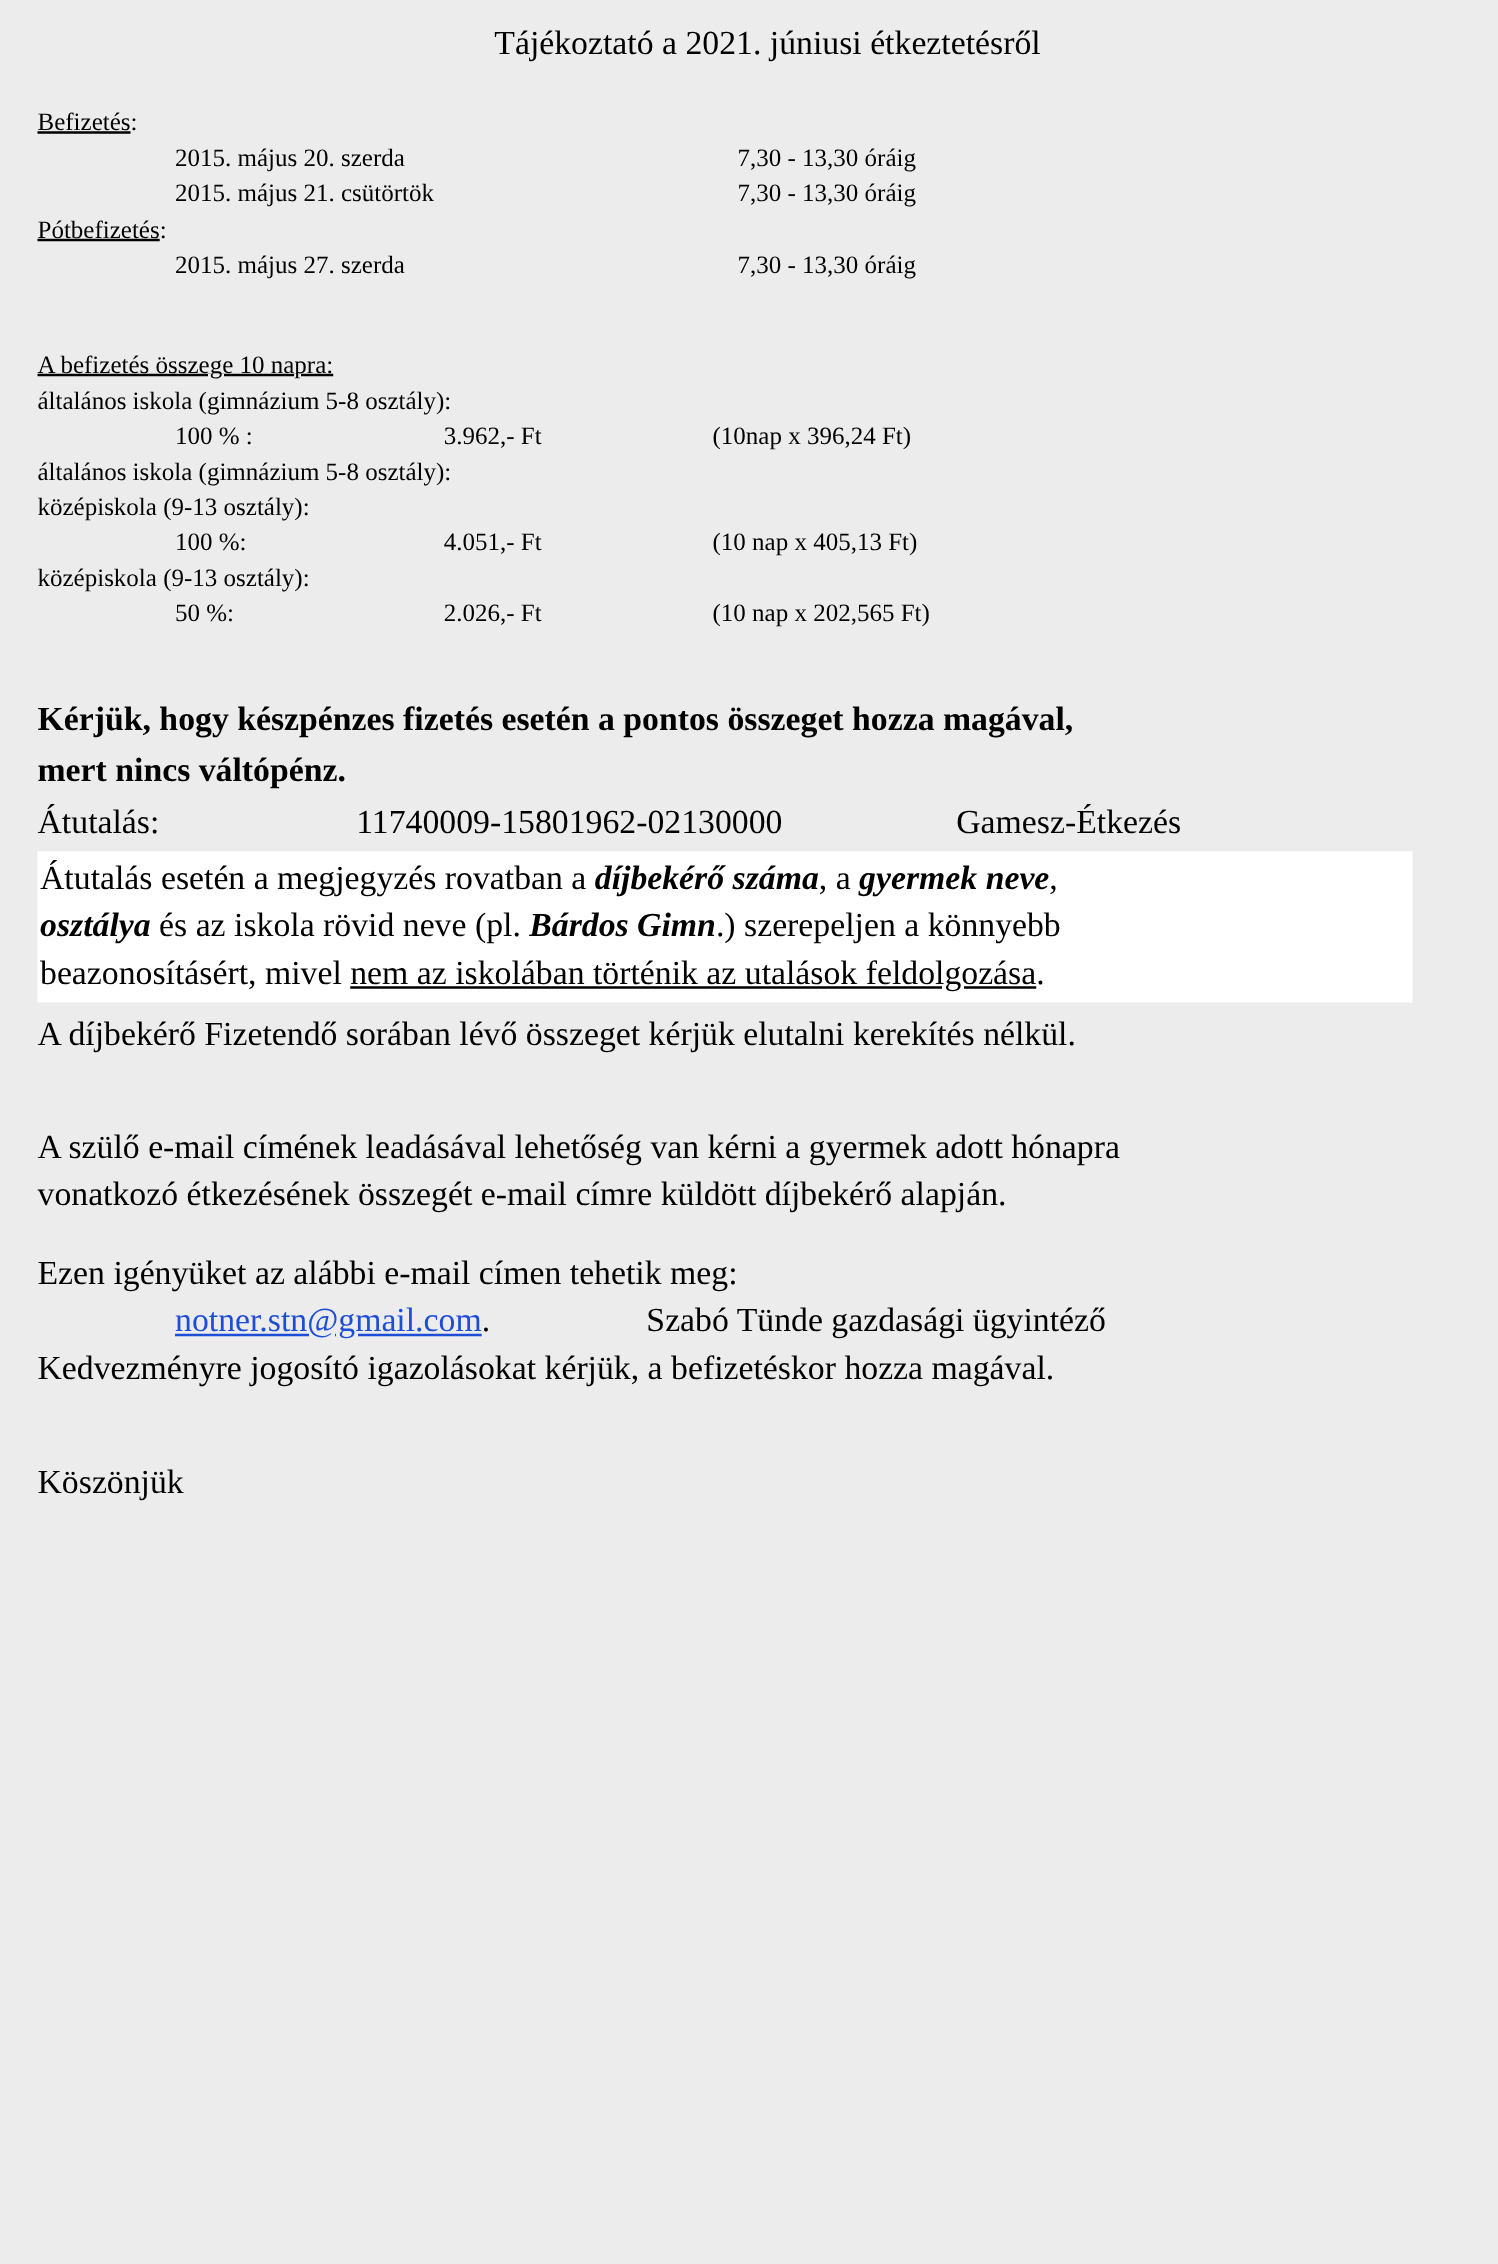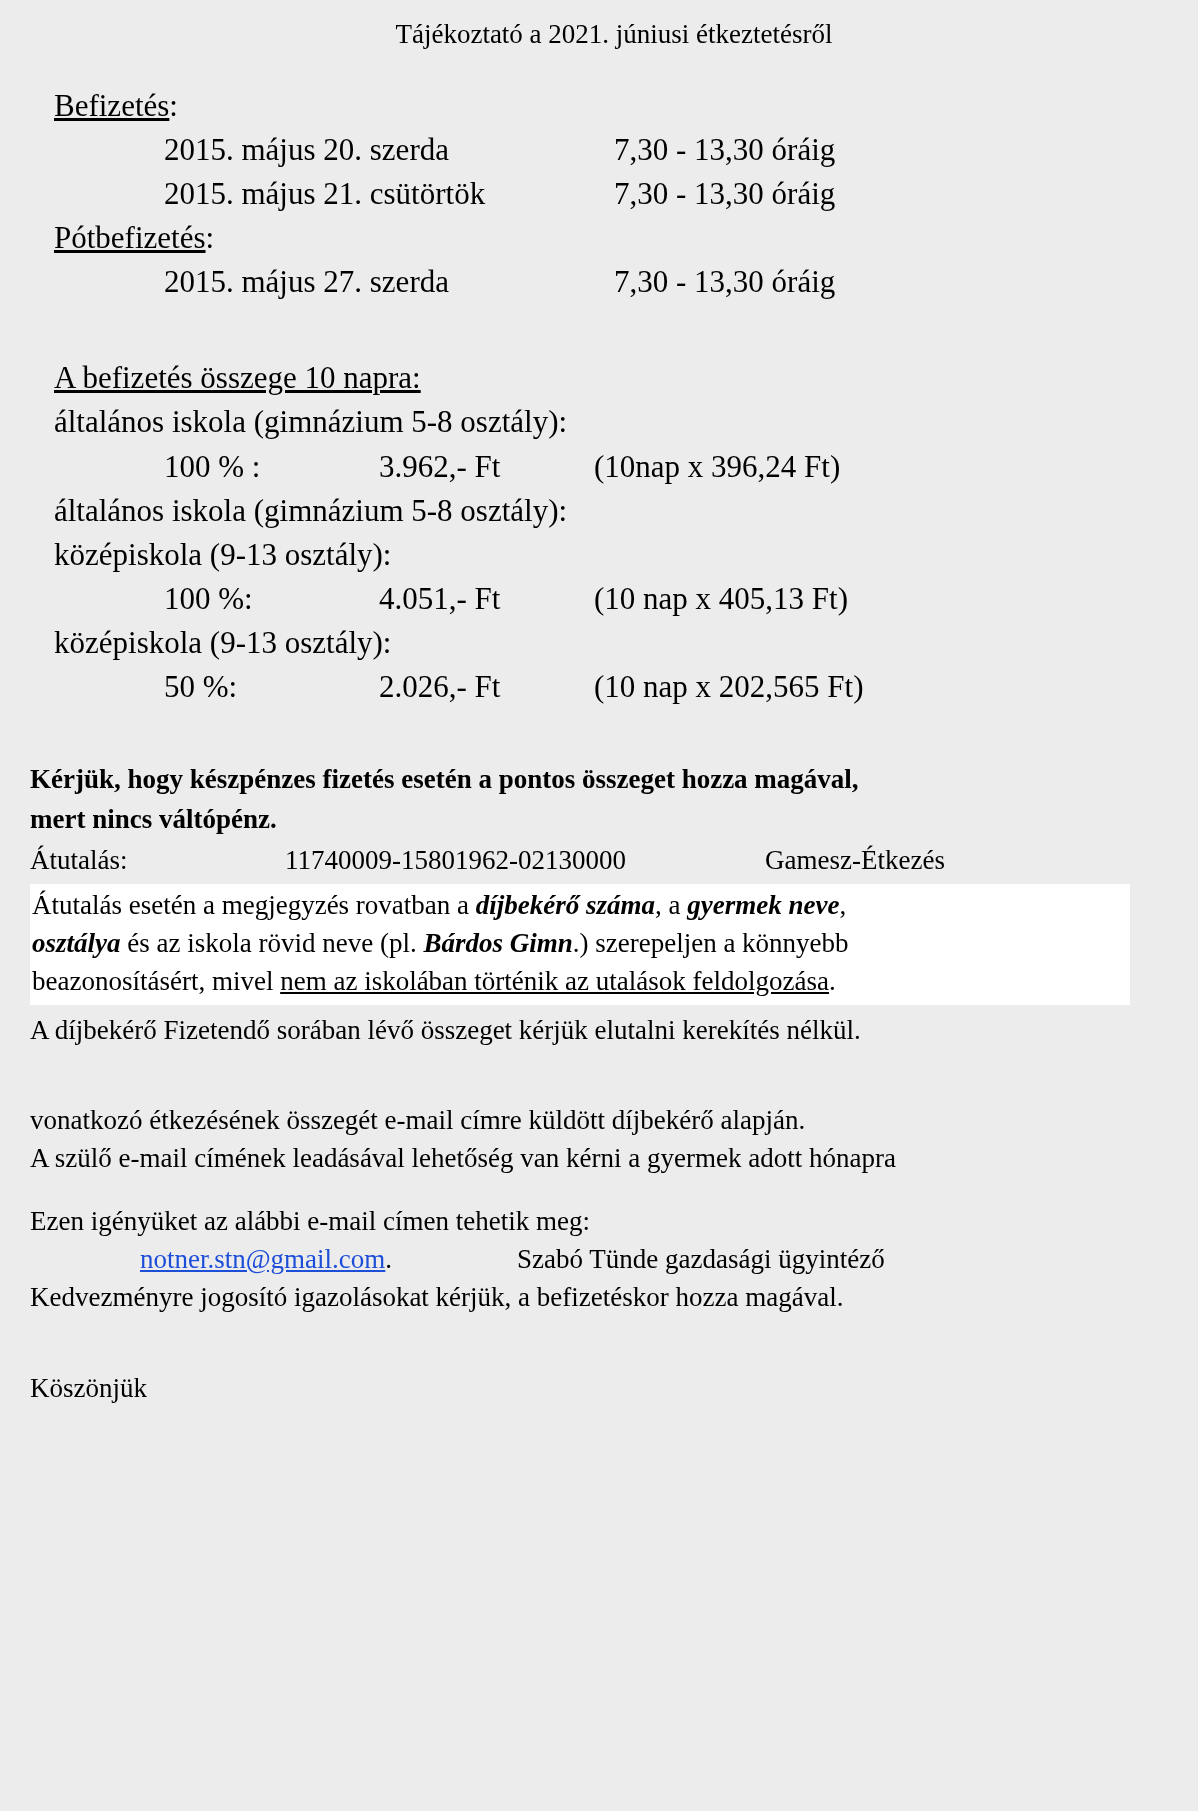--- a/index.html
+++ b/index.html
@@ -23,24 +23,23 @@
     position: relative;
   }
   .title {
     text-align: center;
     font-size: 27px;
     line-height: 1.2;
     margin: 0 0 34px 0;
     padding-left: 40px;
   }
   .line {
-    font-size: 31px;
+    font-size: 20px;
     line-height: 1.42;
     white-space: pre;
-    margin-left: 24px;
   }
   .u {
     text-decoration: underline;
   }
   .indent {
     display: inline-block;
     width: 110px;
   }
   .col-date {
     display: inline-block;
@@ -134,22 +133,22 @@
   <div class="note-box">
     <span>Átutalás esetén a megjegyzés rovatban a </span><span class="bi">díjbekérő száma</span><span>, a </span><span class="bi">gyermek neve</span><span>,</span><br>
     <span class="bi">osztálya</span><span> és az iskola rövid neve (pl. </span><span class="bi">Bárdos Gimn</span><span>.) szerepeljen a könnyebb</span><br>
     <span>beazonosításért, mivel </span><span class="u">nem az iskolában történik az utalások feldolgozása</span><span>.</span>
   </div>
 
   <div class="para">A díjbekérő Fizetendő sorában lévő összeget kérjük elutalni kerekítés nélkül.</div>
 
   <div class="gap-lg"></div>
 
+  <div class="para">A szülő e-mail címének leadásával lehetőség van kérni a gyermek adott hónapra</div>
   <div class="para">vonatkozó étkezésének összegét e-mail címre küldött díjbekérő alapján.</div>
-  <div class="para">A szülő e-mail címének leadásával lehetőség van kérni a gyermek adott hónapra</div>
 
   <div class="gap-sm"></div>
 
   <div class="para">Ezen igényüket az alábbi e-mail címen tehetik meg:</div>
 
   <div class="para center-ish"><a href="#" class="mail">notner.stn@gmail.com</a><span>.</span><span style="display:inline-block;width:125px;"></span><span>Szabó Tünde gazdasági ügyintéző</span></div>
 
   <div class="para">Kedvezményre jogosító igazolásokat kérjük, a befizetéskor hozza magával.</div>
 
   <div class="gap-lg"></div>

